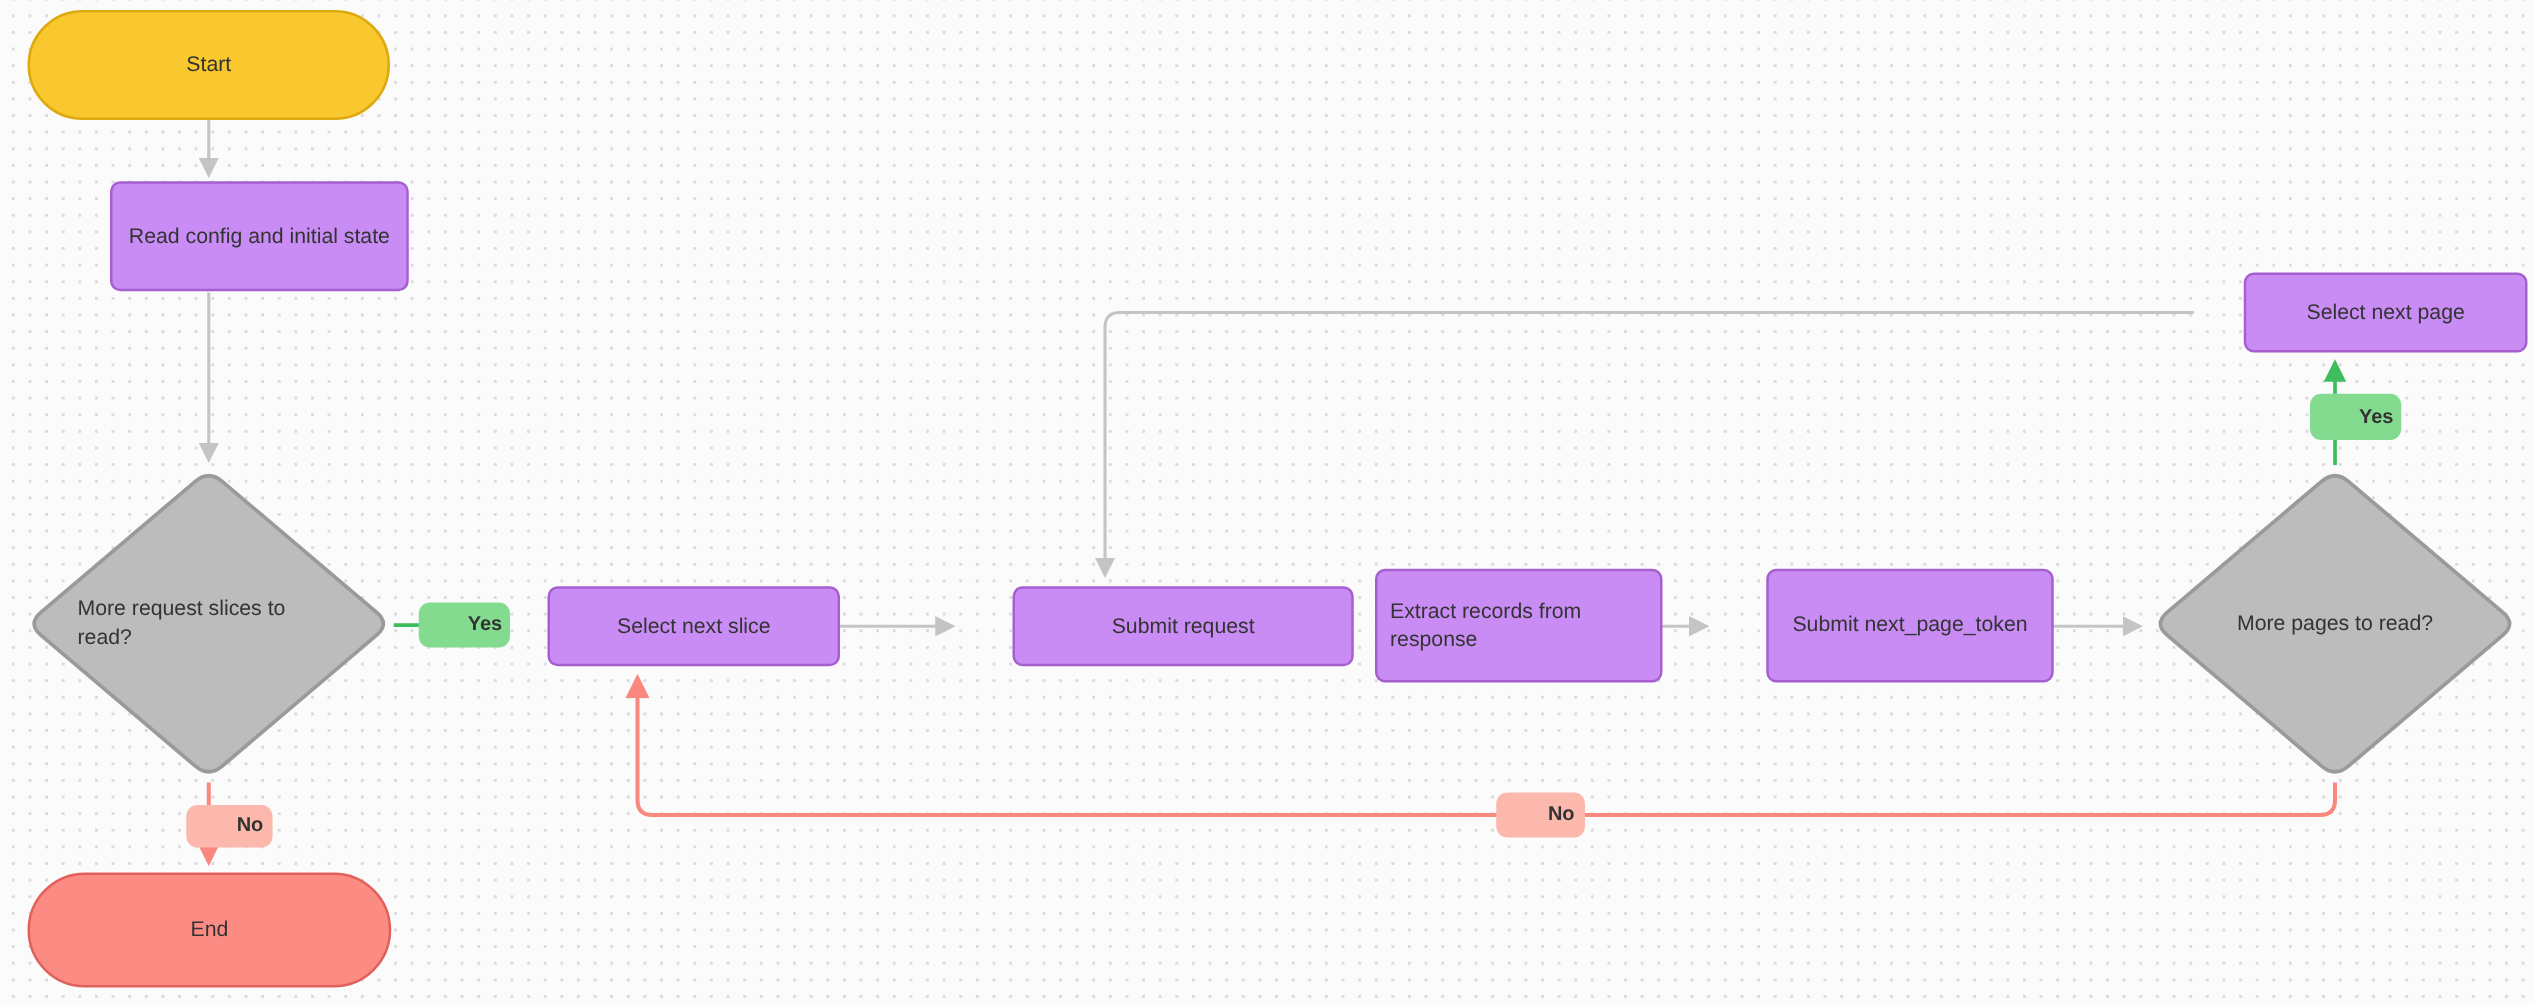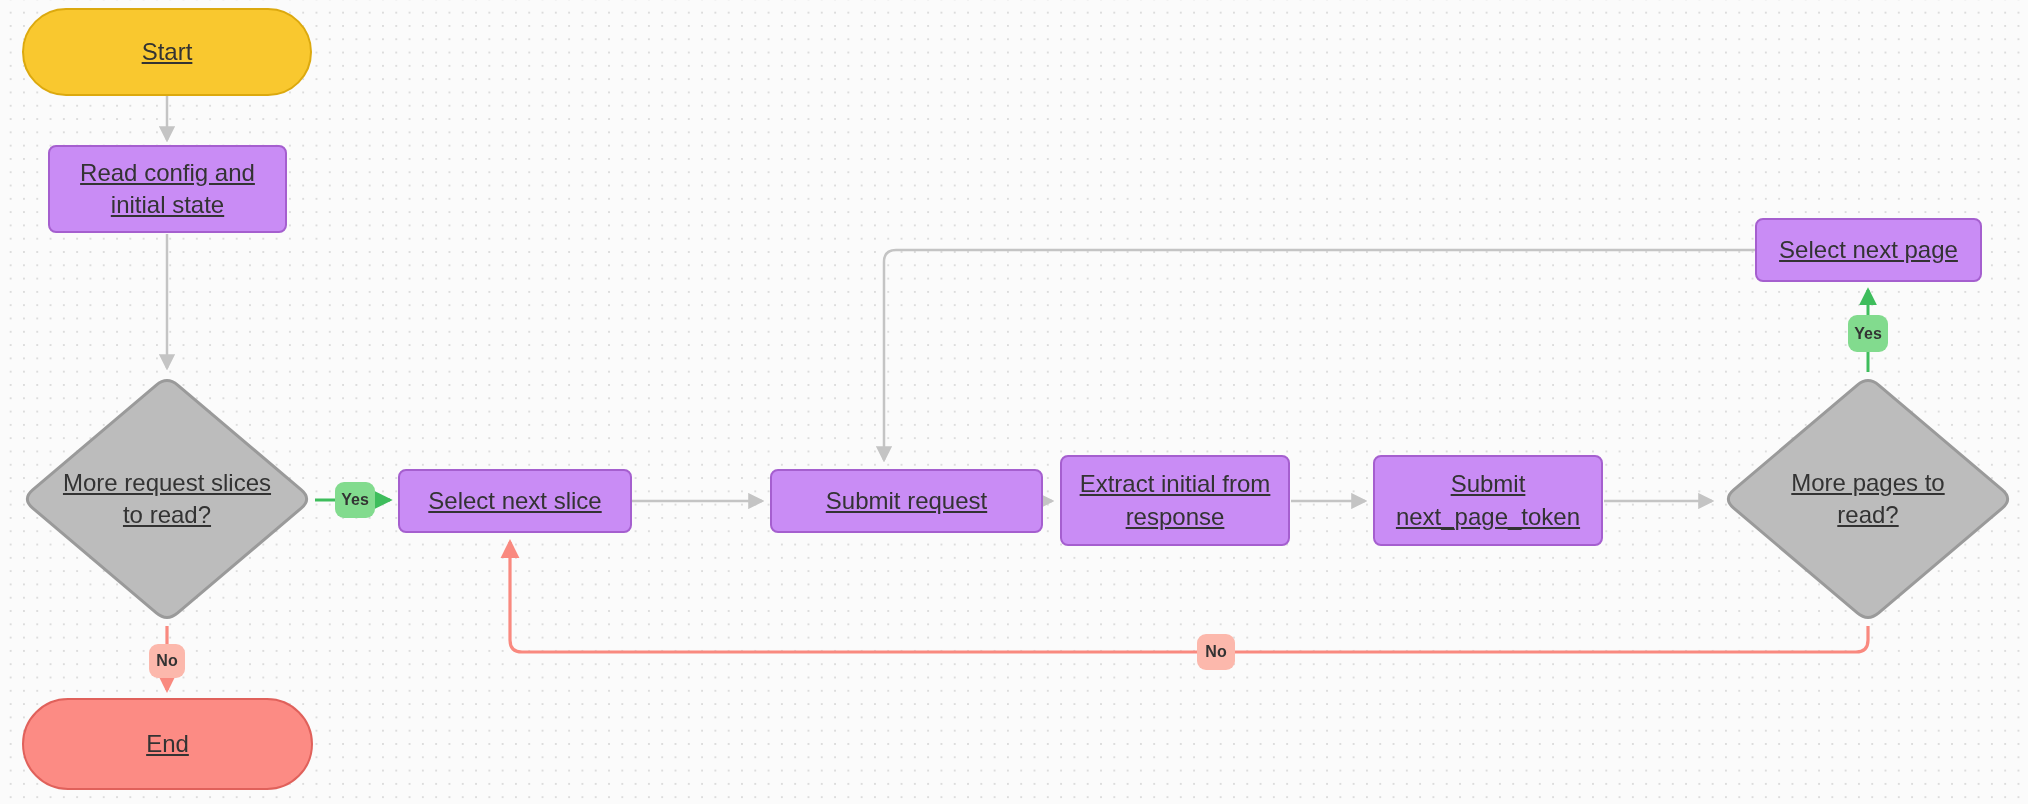--- a/index.html
+++ b/index.html
@@ -19,52 +19,52 @@
   .edge.gray{stroke:var(--c-line_gray,#C4C4C4);stroke-width:2.5;}
   .edge.green{stroke:var(--c-line_green,#3EBD5C);stroke-width:3;}
   .edge.red{stroke:var(--c-line_red,#F9897F);stroke-width:3.2;}
   .mk-gray{fill:var(--c-line_gray,#C4C4C4);}
   .mk-green{fill:var(--c-line_green,#3EBD5C);}
   .mk-red{fill:var(--c-line_red,#F9897F);}
 
   .node{
     position:absolute;
     display:flex;align-items:center;justify-content:center;
-    text-align:center;
-    font-size:24px;line-height:1.35;
+    font-size:17px;line-height:1.35;
     box-sizing:border-box;
-    text-decoration:underline;
   }
   .pill-start{
     background:var(--c-gold_fill,#F9C82F);
     border:2.5px solid var(--c-gold_border,#DCA90E);
     border-radius:46px;
   }
   .pill-end{
     background:var(--c-coral_fill,#FC8B84);
     border:2.5px solid var(--c-coral_border,#E0615B);
     border-radius:48px;
   }
   .proc{
     background:var(--c-purple_fill,#C98CF5);
     border:2.5px solid var(--c-purple_border,#A55FCF);
     border-radius:8px;
     padding:15px 10px;
+    margin-left:40px;
   }
   .diamond{background:none;border:none;padding:0;}
   .diamond svg{position:absolute;left:0;top:0;width:100%;height:100%;}
   .diamond-fill{fill:var(--c-gray_fill,#BCBCBC);stroke:var(--c-gray_border,#9A9A9A);stroke-width:3;}
   .diamond .lbl{position:relative;max-width:210px;}
 
   .badge{
     position:absolute;
     display:flex;align-items:center;justify-content:center;
     font-size:16px;font-weight:700;
     border-radius:9px;
     color:var(--c-text,#333333);
+    padding-left:33px;
   }
   .badge.green{background:var(--c-green_badge,#82DB8E);}
   .badge.salmon{background:var(--c-salmon_badge,#FCB8AC);}
 </style>
 </head>
 <body>
 
 <div id="canvas">
 
   <svg id="edges">
@@ -109,21 +109,21 @@
 
   <div class="node proc" style="left:398px;top:469px;width:234px;height:64px;">
     <span>Select next slice</span>
   </div>
 
   <div class="node proc" style="left:770px;top:469px;width:273px;height:64px;">
     <span>Submit request</span>
   </div>
 
   <div class="node proc" style="left:1060px;top:455px;width:230px;height:91px;">
-    <span>Extract initial from response</span>
+    <span>Extract records from response</span>
   </div>
 
   <div class="node proc" style="left:1373px;top:455px;width:230px;height:91px;">
     <span>Submit next_page_token</span>
   </div>
 
   <div class="node diamond" style="left:1720px;top:373px;width:296px;height:252px;">
     <svg viewBox="0 0 296 252">
       <path class="diamond-fill" d="M137.3,12.1 Q148,3 158.7,12.1 L282.3,116.9 Q293,126 282.3,135.1 L158.7,239.9 Q148,249 137.3,239.9 L13.7,135.1 Q3,126 13.7,116.9 Z"></path>
     </svg>

